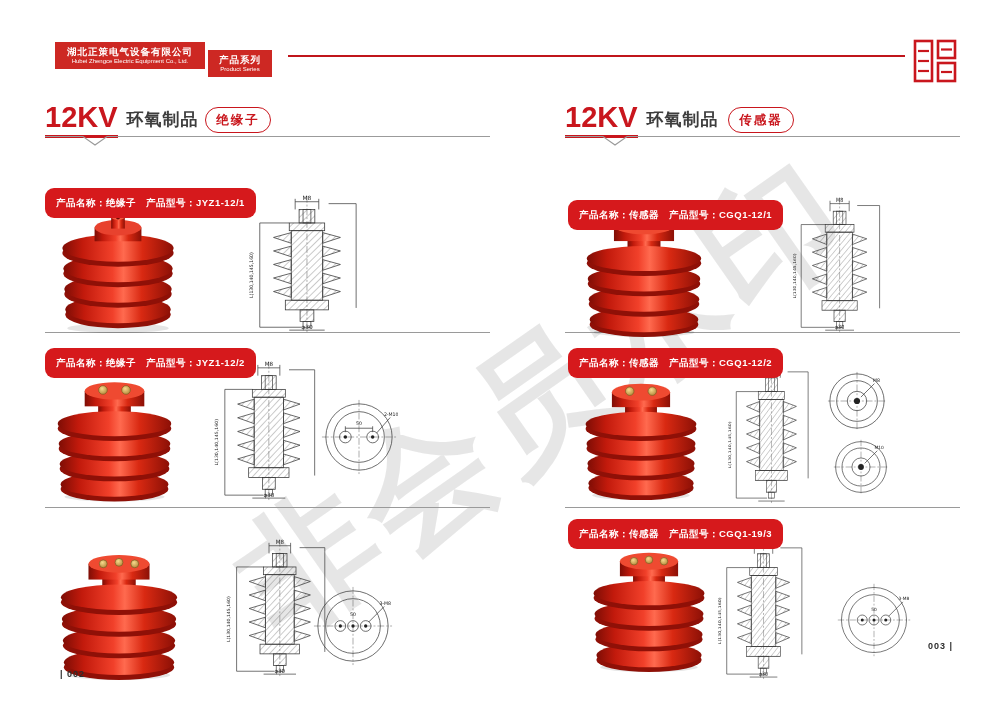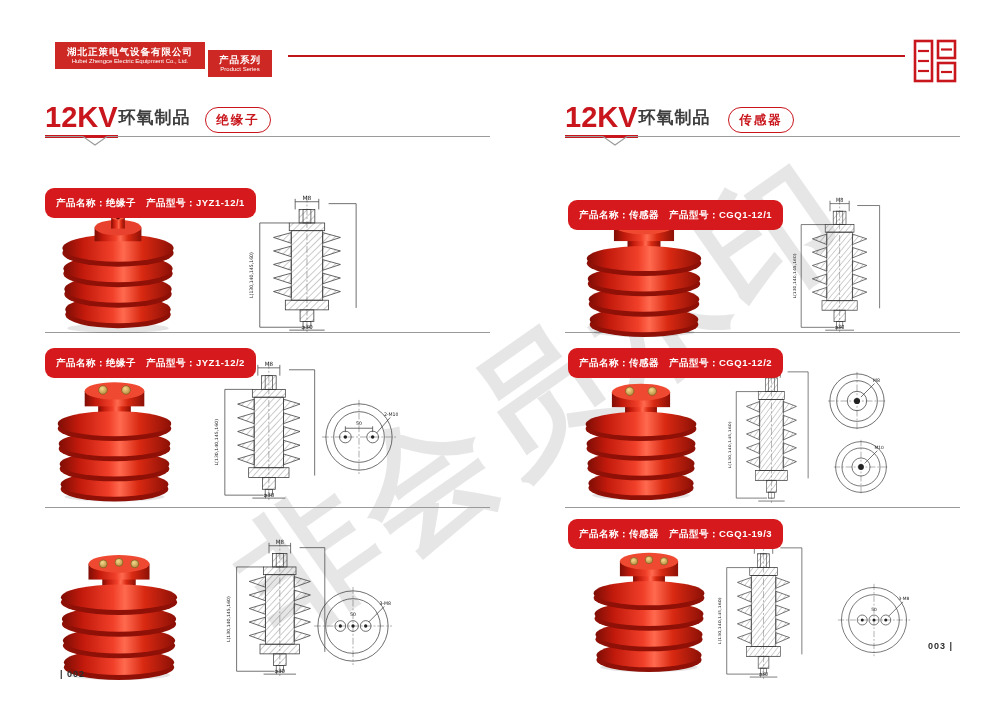--- a/index.html
+++ b/index.html
@@ -11,21 +11,21 @@
   .watermark{position:absolute;left:255px;top:510px;z-index:1;transform:rotate(-35deg);
              transform-origin:left center;font-size:135px;font-weight:700;color:#cfcfcf;
              opacity:.5;letter-spacing:6px;white-space:nowrap;pointer-events:none}
   
   .hbox{position:absolute;background:#cd2823;color:#fff;text-align:center;display:flex;
         flex-direction:column;justify-content:center;z-index:2}
   .hbox .cn{font-size:9.5px;font-weight:bold;letter-spacing:1px;line-height:1.25}
   .hbox .en{font-size:6px;line-height:1.2;letter-spacing:0}
   .header-rule{position:absolute;background:#c0151b;z-index:2}
   
-  .sec-title{position:absolute;z-index:2;display:flex;align-items:center;gap:1px;white-space:nowrap}
+  .sec-title{position:absolute;z-index:2;display:flex;align-items:flex-end;gap:9px;white-space:nowrap}
   .kv{font-size:29px;line-height:1;font-weight:800;color:#c9161d;border-bottom:3px solid #c9161d;padding-bottom:3px}
   .cat{font-size:17px;font-weight:700;color:#3d3d3d;padding-bottom:7px;letter-spacing:1px}
   .badge{position:absolute;width:64px;height:24px;border:1.6px solid #c9161d;border-radius:14px;
          color:#c9161d;font-size:12.5px;font-weight:600;display:flex;align-items:center;
          justify-content:center;letter-spacing:2px;z-index:2;background:rgba(255,255,255,.55)}
   
   .pill{position:absolute;height:30px;background:#d6191c;border-radius:9px;color:#fff;
         font-size:9.5px;font-weight:bold;display:inline-flex;align-items:center;
         padding:0 11px;letter-spacing:.5px;z-index:3;white-space:nowrap}
   

